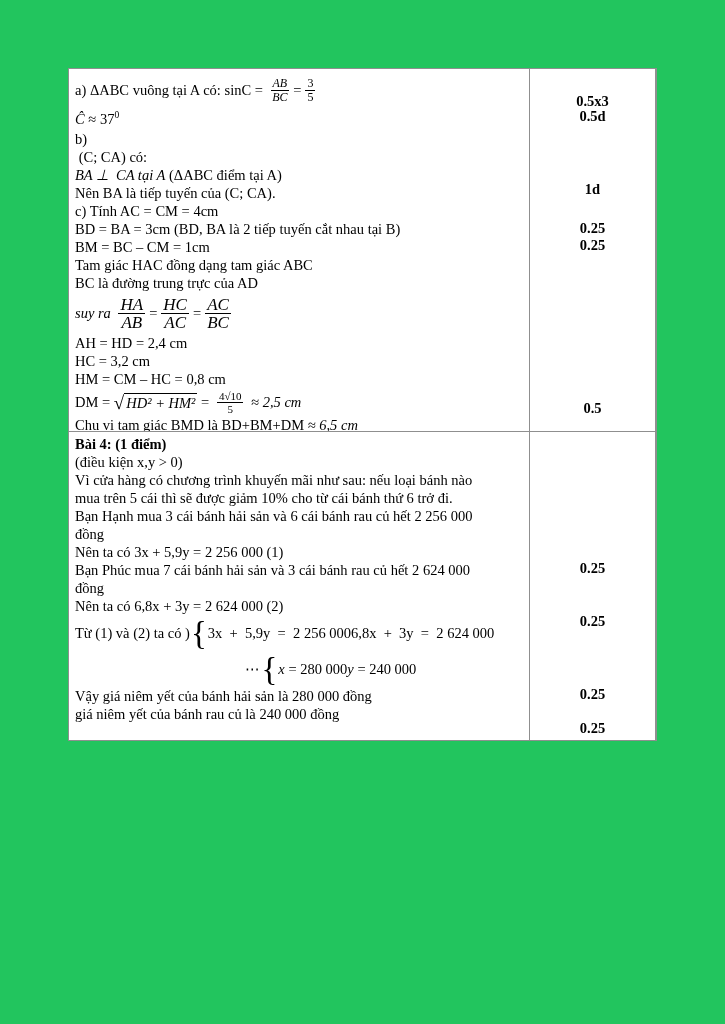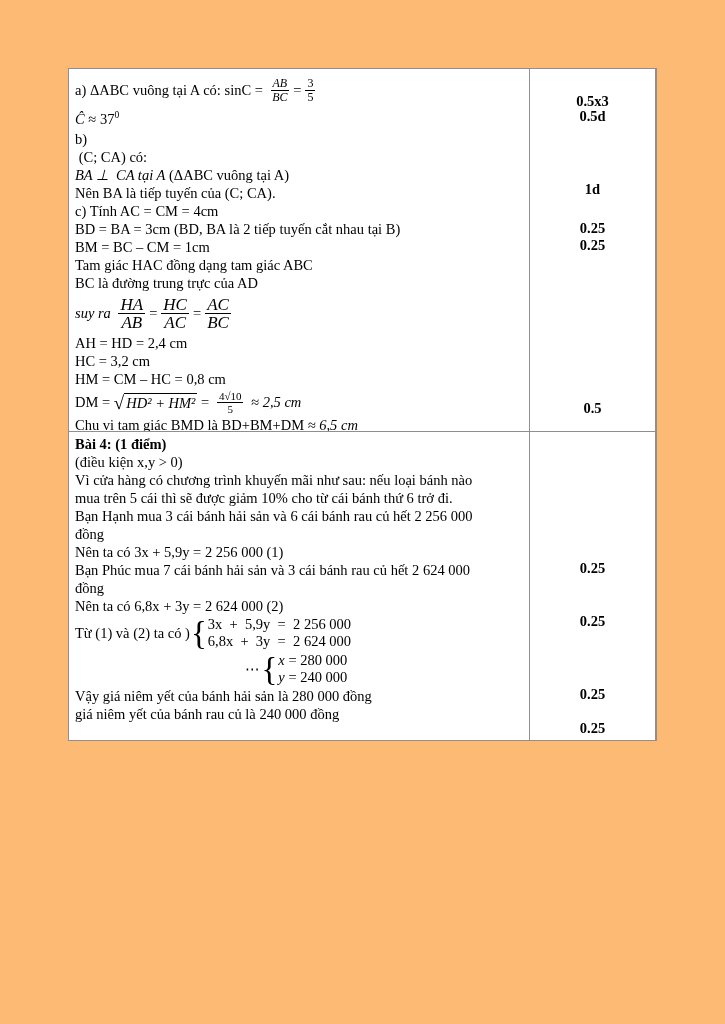--- a/index.html
+++ b/index.html
@@ -4,21 +4,21 @@
 <style>
   * { margin: 0; padding: 0; box-sizing: border-box; }
   html, body { background: #ffffff; }
   body {
     width: 725px; height: 1024px;
     font-family: "Liberation Serif", serif;
     color: #000;
     position: relative;
     overflow: hidden;
   }
-  .page { position: absolute; inset: 0; background: #fdba74; }
+  .page { position: absolute; inset: 0; background: #22c55e; }
 
   .answer-table {
     position: absolute; left: 68px; top: 68px; width: 589px;
     border: 1px solid #8f8f8f; border-right-width: 2px;
     background: #fff;
   }
   .row { display: flex; }
   .row + .row { border-top: 1px solid #8f8f8f; }
   .row1 { height: 362px; }
   .row2 { height: 309px; }
@@ -59,21 +59,21 @@
   .suyra-line { height: 42px; display: flex; align-items: center; white-space: pre; }
 
   .dm-line { height: 28px; display: flex; align-items: center; white-space: pre; }
   .sqrt-sign { font-size: 19px; line-height: 19px; }
   .radicand { border-top: 1px solid #000; font-style: italic; padding: 0 2px; }
   .frac.dm { font-size: 11px; line-height: 12px; }
 
   
   .sysline { height: 36px; display: flex; align-items: center; white-space: pre; }
   .brace { font-size: 33px; font-weight: 400; line-height: 34px; margin: 0 1px; font-family: "Liberation Serif", serif; }
-  .sys-eqs { display: inline-flex; flex-direction: column; }
+  .sys-eqs { display: inline-flex; flex-direction: row; }
   .sys-eq { white-space: pre; line-height: 17px; }
   .sys2 { padding-left: 170px; }
   .dots { font-size: 14.5px; letter-spacing: 1px; }
 </style>
 </head>
 <body>
 
 <div class="page">
   <div class="answer-table">
 
@@ -81,21 +81,21 @@
       <div class="cell-left">
 
         <div class="eqline">
           <span>a) ΔABC vuông tại A có: </span><span>sinC</span><span> = </span><span class="frac it"><span class="num">AB</span><span class="den">BC</span></span><span>=</span><span class="frac"><span class="num">3</span><span class="den">5</span></span>
         </div>
 
         <div class="chat-line"><span class="it">Ĉ</span><span> ≈ 37</span><sup>0</sup></div>
 
         <div class="line">b)</div>
         <div class="line"> (C; CA) có:</div>
-        <div class="line"><span class="it">BA ⊥  CA tại A</span><span> (ΔABC vuông tại A)</span></div>
+        <div class="line"><span class="it">BA ⊥  CA tại A</span><span> (ΔABC điểm tại A)</span></div>
         <div class="line">Nên BA là tiếp tuyến của (C; CA).</div>
 
         <div>
             <div class="line">c) Tính AC = CM = 4cm</div>
             <div class="line">BD = BA = 3cm (BD, BA là 2 tiếp tuyến cắt nhau tại B)</div>
             <div class="line">BM = BC – CM = 1cm</div>
             <div class="line">Tam giác HAC đồng dạng tam giác ABC</div>
             <div class="line">BC là đường trung trực của AD</div>
           </div>
 

